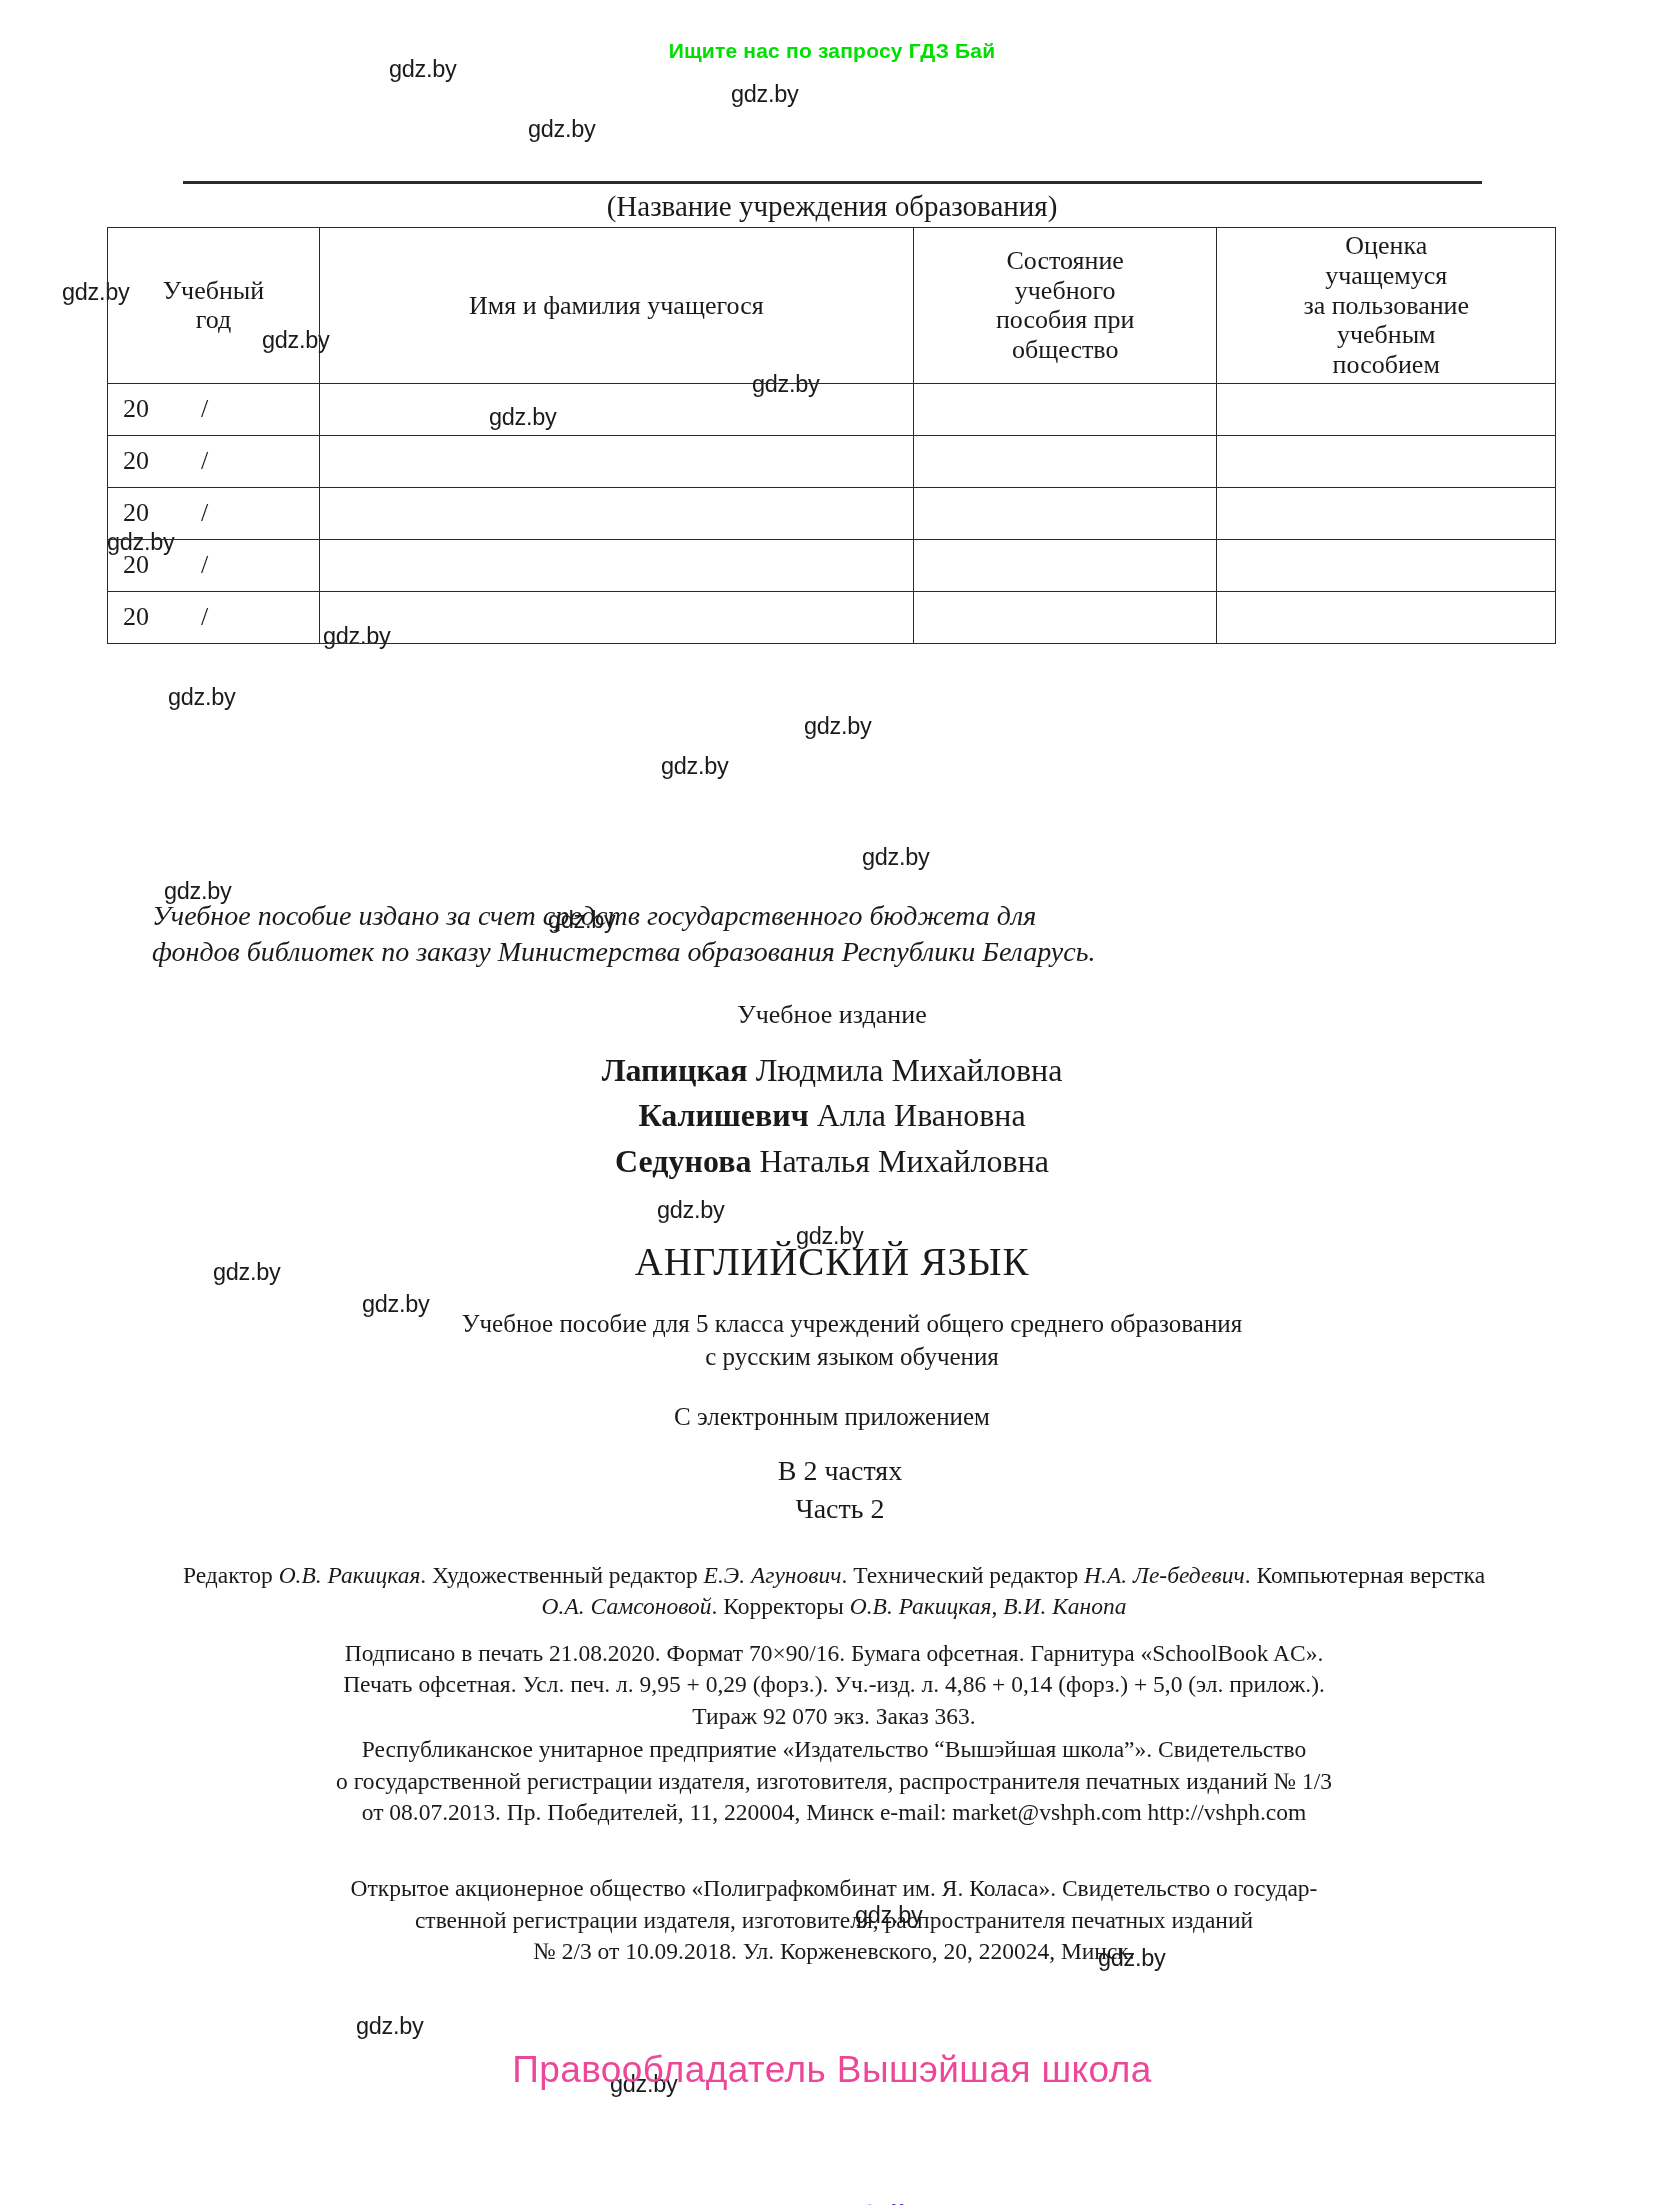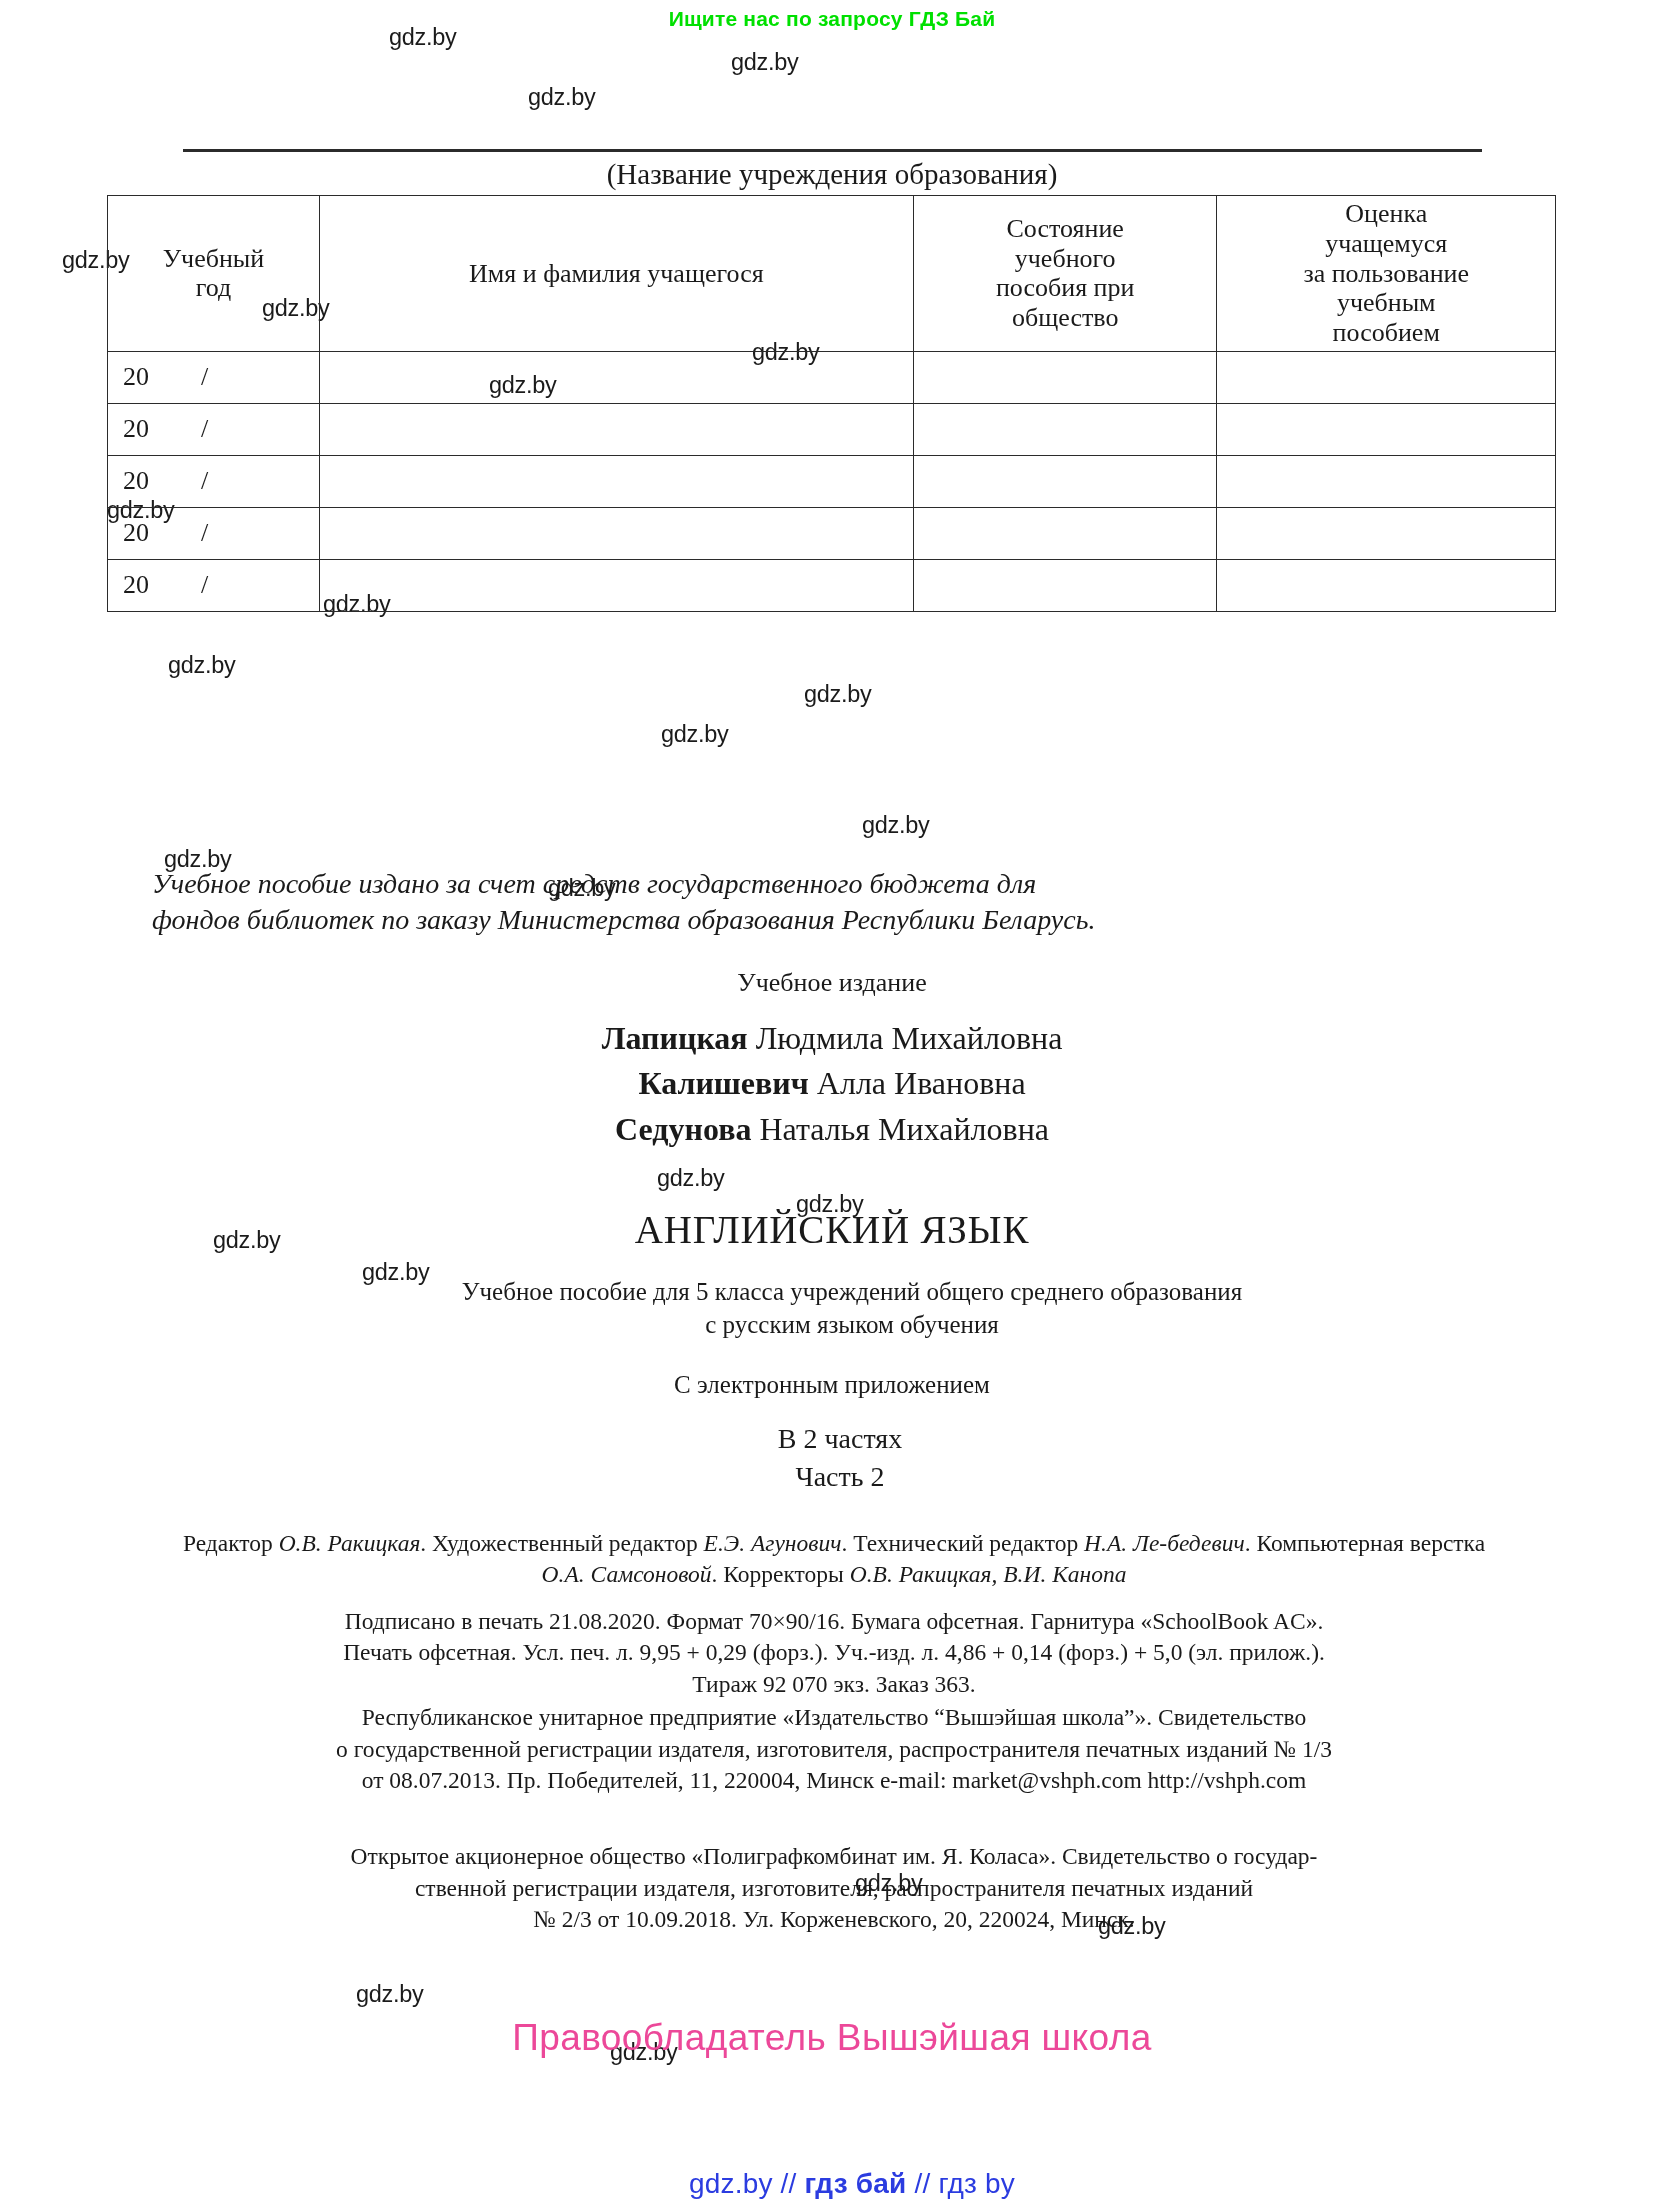--- a/index.html
+++ b/index.html
@@ -12,20 +12,21 @@
     height: 2205px;
     position: relative;
     font-family: "Liberation Serif", "DejaVu Serif", serif;
     color: #1a1a1a;
     overflow: hidden;
   }
 
   .page {
     position: absolute;
     inset: 0;
+    margin-top: 32px;
   }
 
   
   .promo {
     position: absolute;
     top: 6.7px;
     left: 0;
     width: 100%;
     text-align: center;
     font-family: "Liberation Sans", "DejaVu Sans", sans-serif;

